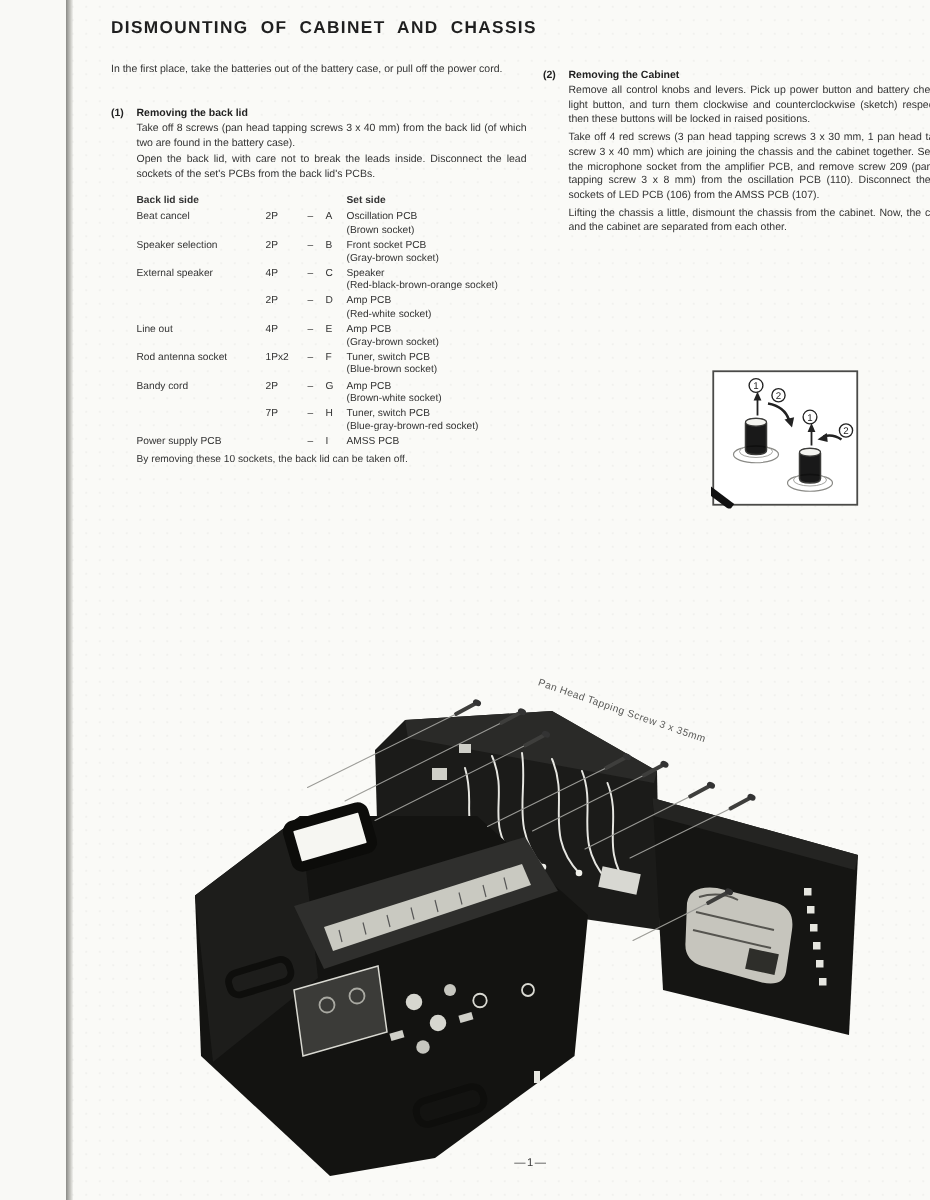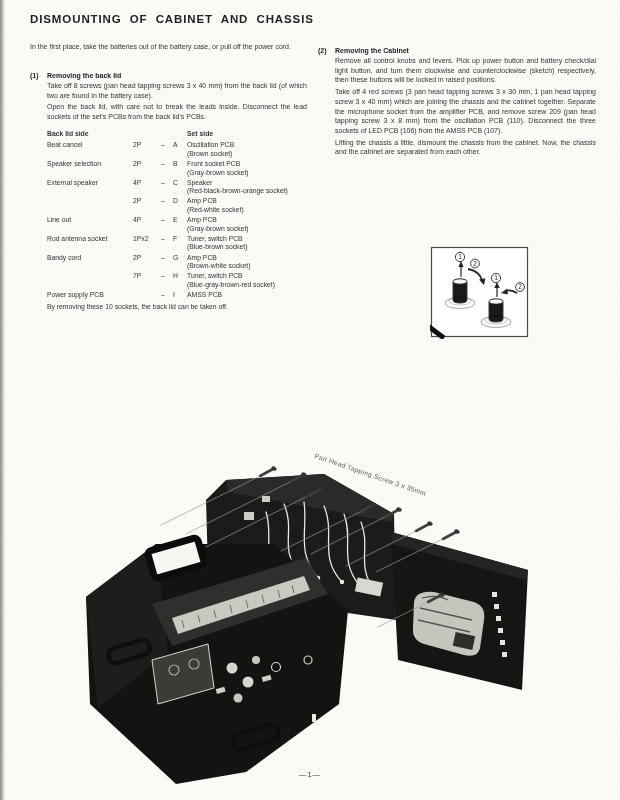--- a/index.html
+++ b/index.html
@@ -9,20 +9,21 @@
     background:#f9f9f6;
     color:#2e2e2e;
     position:relative;
     overflow:hidden;
   }
   #page{
     position:absolute;inset:0;
     background:#fafaf7;
     background-image:radial-gradient(rgba(0,0,0,0.035) 1px, transparent 1px);
     background-size:9px 9px;
+    margin-left:44px;
   }
   .scan-edge{
     position:absolute;left:0;top:0;bottom:0;width:5px;
     background:linear-gradient(to right,#8a8a86,#c9c9c4 60%,rgba(0,0,0,0));
   }
   .title{
     position:absolute;left:30px;top:13px;width:420px;
     font-size:11.5px;font-weight:bold;color:#1f1f1f;
     letter-spacing:0.9px;word-spacing:4px;
   }

